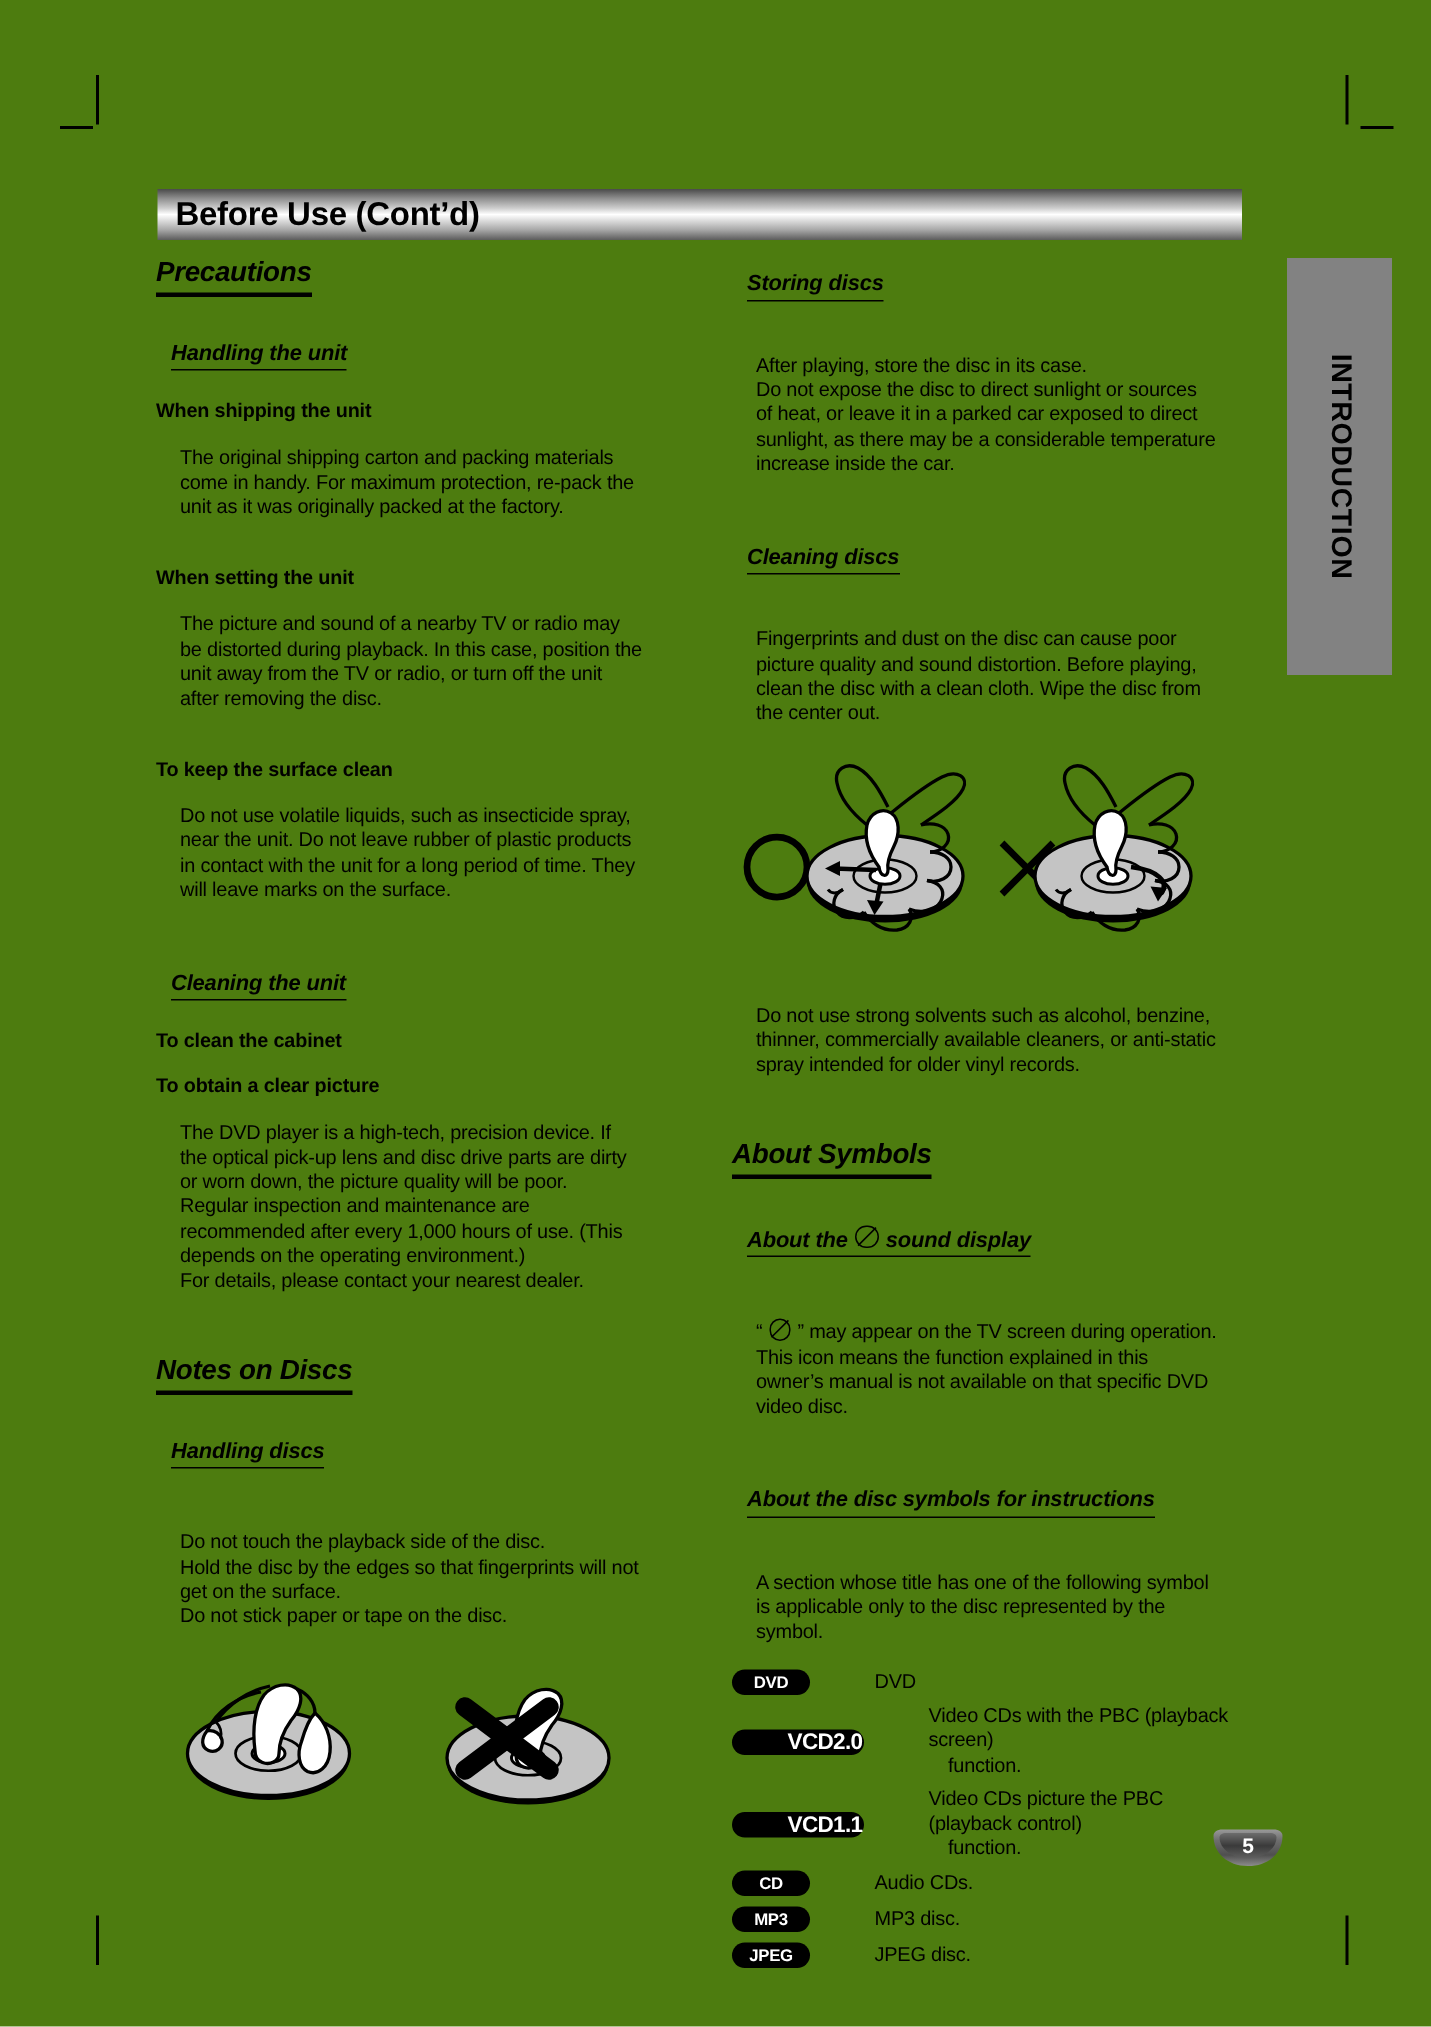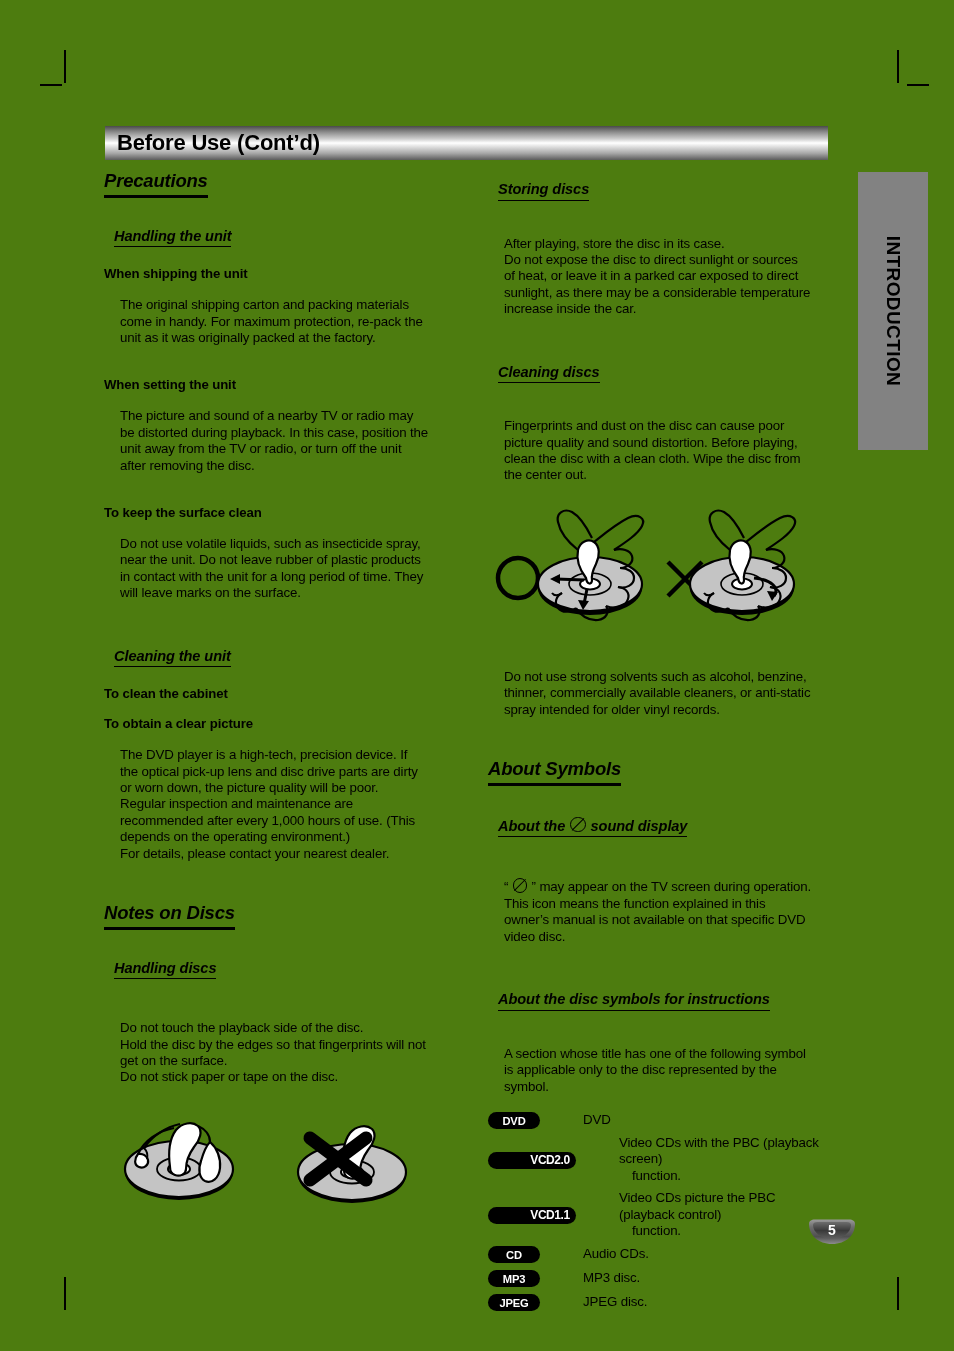--- a/index.html
+++ b/index.html
@@ -161,21 +161,21 @@
     border-radius: 9px;
     color: #fff;
     font-size: 11.2px;
     font-weight: bold;
     display: flex;
     align-items: center;
     justify-content: center;
     letter-spacing: -0.2px;
     margin-top: 1px;
   }
-  .badge.tight { font-size: 12px; letter-spacing: -0.45px; padding-left: 36px; }
+  .badge.tight { font-size: 15px; letter-spacing: -0.45px; padding-left: 36px; }
   .sym-text {
     font-size: 13.3px;
     line-height: 16.4px;
     margin-left: 11px;
     letter-spacing: -0.15px;
   }
   .sym-text .cont { display: block; padding-left: 13px; }
 
   
   .figure { position: relative; }

